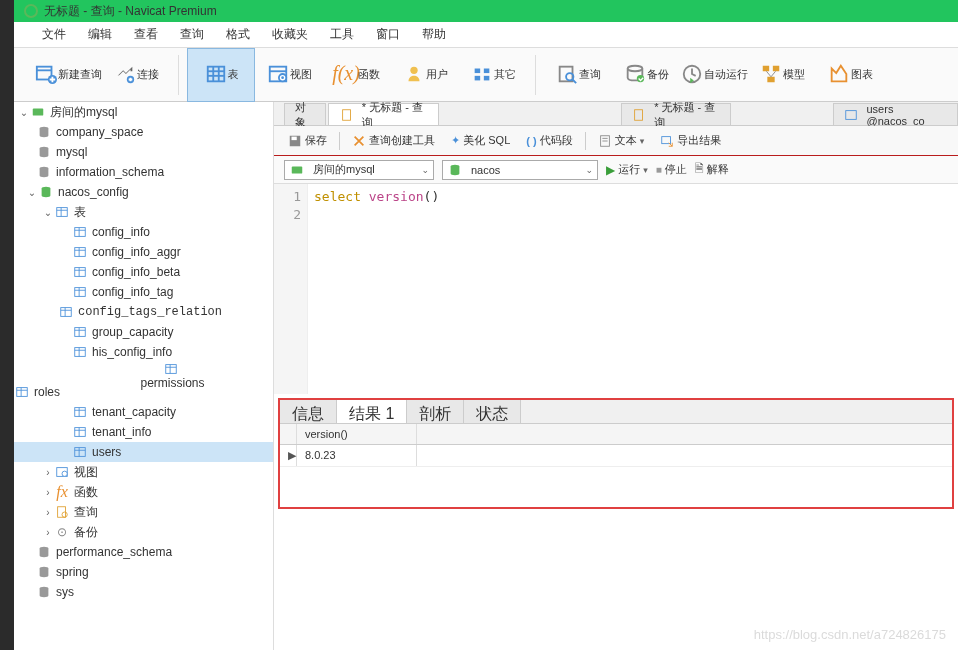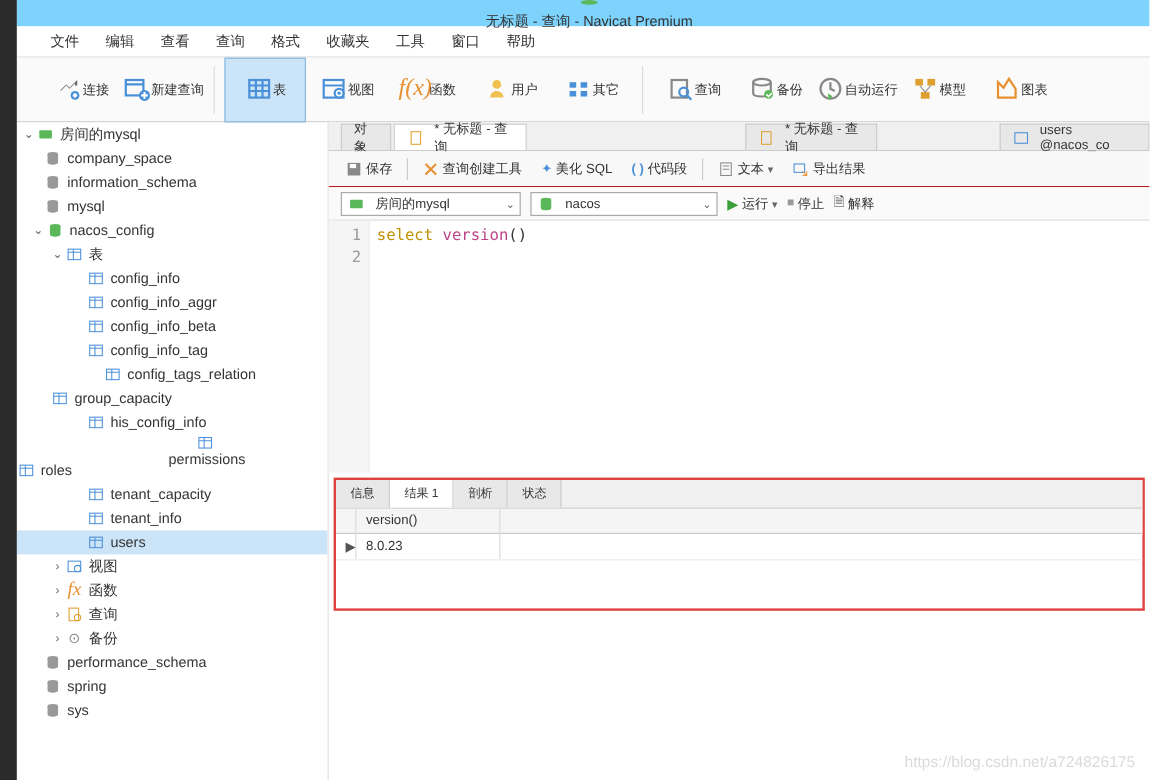--- a/index.html
+++ b/index.html
@@ -1,18 +1,18 @@
 <!DOCTYPE html>
 <html><head>
   <meta charset="utf-8">
   <style>
     * { margin: 0; padding: 0; box-sizing: border-box; }
     body { font-family: "Microsoft YaHei", Arial, sans-serif; font-size: 12px; color: #333; background: #fff; width: 958px; height: 650px; overflow: hidden; }
     
-    .titlebar { height: 22px; display: flex; align-items: center; padding-left: 10px; gap: 6px; background: #7dd3fc; flex-direction: column; }
+    .titlebar { height: 22px; display: flex; align-items: center; padding-left: 10px; gap: 6px; background: #22c55e; }
     .titlebar .icon { width: 14px; height: 14px; border: 2px solid #5ab85a; border-radius: 50%; }
     .menubar { height: 26px; display: flex; align-items: center; background: #fff; padding-left: 18px; gap: 2px; border-bottom: 1px solid #ddd; }
     .menubar span { padding: 4px 10px; cursor: pointer; }
     
     .toolbar { height: 54px; display: flex; align-items: center; background: #fafafa; border-bottom: 1px solid #ccc; padding-left: 20px; }
     .tool-btn { display: flex; align-items: center; justify-content: center; width: 68px; height: 54px; cursor: pointer; position: relative; }
     .tool-btn.active { background: #cce4f7; border: 1px solid #89b8e0; }
     .tool-icon { width: 24px; height: 24px; margin-bottom: 2px; display: flex; align-items: center; justify-content: center; }
     .tool-btn .label { font-size: 11px; }
     .tool-sep { width: 1px; height: 40px; background: #ddd; margin: 0 8px; }
@@ -52,21 +52,21 @@
     .editor { flex: 1; display: flex; background: #fff; font-family: Consolas, monospace; font-size: 13px; }
     .gutter { width: 34px; background: #f5f5f5; color: #999; text-align: right; padding: 4px 6px 0 0; border-right: 1px solid #eee; }
     .gutter div { height: 18px; line-height: 18px; }
     .code { flex: 1; padding: 4px 6px; }
     .code-line { height: 18px; line-height: 18px; }
     .kw { color: #c09000; }
     .fn { color: #bb4488; }
     
     .results { border: 2px solid #e04040; margin: 4px; background: #fff; }
     .result-tabs { height: 24px; display: flex; background: #f0f0f0; border-bottom: 1px solid #ccc; }
-    .rtab { padding: 4px 12px; border-right: 1px solid #ccc; cursor: pointer; font-size: 10px; background: #e8e8e8; }
+    .rtab { padding: 4px 12px; border-right: 1px solid #ccc; cursor: pointer; font-size: 16px; background: #e8e8e8; }
     .rtab.active { background: #fff; }
     .result-grid { }
     .grid-header { display: flex; background: #f5f5f5; border-bottom: 1px solid #ccc; }
     .grid-cell { padding: 4px 8px; border-right: 1px solid #ddd; font-size: 11px; }
     .grid-row { display: flex; border-bottom: 1px solid #eee; }
     .row-marker { width: 12px; color: #555; text-align: center; }
     
     .watermark { position: absolute; bottom: 8px; right: 12px; color: rgba(150,150,150,0.35); font-size: 13px; }
     
     svg.ico { width: 14px; height: 14px; }
@@ -95,37 +95,37 @@
   <span>收藏夹</span>
   <span>工具</span>
   <span>窗口</span>
   <span>帮助</span>
 </div>
 
 <div class="toolbar">
   <div class="tool-btn">
     <div class="tool-icon">
           <svg class="ico-lg" viewBox="0 0 24 24">
-            <path fill="#666" d="M4 14l6-6 3 3 7-7v5h-2V7l-5 5-3-3-4 4z"></path>
-            <circle cx="18" cy="18" r="4" fill="#4a90d9"></circle>
-            <path fill="#fff" d="M17 16h2v4h-2z M16 17h4v2h-4z"></path>
-          </svg>
-        </div>
-    <span class="label">连接</span>
-  </div>
-  <div class="tool-btn">
-    <div class="tool-icon">
-          <svg class="ico-lg" viewBox="0 0 24 24">
             <rect x="2" y="4" width="16" height="14" fill="none" stroke="#4a90d9" stroke-width="2"></rect>
             <line x1="2" y1="8" x2="18" y2="8" stroke="#4a90d9" stroke-width="2"></line>
             <circle cx="19" cy="18" r="5" fill="#4a90d9"></circle>
             <path fill="#fff" d="M18 15h2v6h-2z M16 17h6v2h-6z"></path>
           </svg>
         </div>
     <span class="label">新建查询</span>
+  </div>
+  <div class="tool-btn">
+    <div class="tool-icon">
+          <svg class="ico-lg" viewBox="0 0 24 24">
+            <path fill="#666" d="M4 14l6-6 3 3 7-7v5h-2V7l-5 5-3-3-4 4z"></path>
+            <circle cx="18" cy="18" r="4" fill="#4a90d9"></circle>
+            <path fill="#fff" d="M17 16h2v4h-2z M16 17h4v2h-4z"></path>
+          </svg>
+        </div>
+    <span class="label">连接</span>
   </div>
   <div class="tool-sep"></div>
   <div class="tool-btn active">
     <div class="tool-icon">
           <svg class="ico-lg" viewBox="0 0 24 24">
             <rect x="3" y="4" width="18" height="16" fill="none" stroke="#4a90d9" stroke-width="2"></rect>
             <line x1="3" y1="9" x2="21" y2="9" stroke="#4a90d9" stroke-width="2"></line>
             <line x1="3" y1="14" x2="21" y2="14" stroke="#4a90d9" stroke-width="2"></line>
             <line x1="9" y1="4" x2="9" y2="20" stroke="#4a90d9" stroke-width="2"></line>
             <line x1="15" y1="4" x2="15" y2="20" stroke="#4a90d9" stroke-width="2"></line>
@@ -244,30 +244,30 @@
           </span>
       <span>company_space</span>
     </div>
     <div class="tree-item" style="padding-left:22px">
       <span class="tree-icon db-icon-gray">
             <svg class="ico" viewBox="0 0 16 16">
               <ellipse cx="8" cy="4" rx="5" ry="2"></ellipse>
               <path d="M3 4v8c0 1 2 2 5 2s5-1 5-2V4"></path>
             </svg>
           </span>
-      <span>information_schema</span>
+      <span>mysql</span>
     </div>
     <div class="tree-item" style="padding-left:22px">
       <span class="tree-icon db-icon-gray">
             <svg class="ico" viewBox="0 0 16 16">
               <ellipse cx="8" cy="4" rx="5" ry="2"></ellipse>
               <path d="M3 4v8c0 1 2 2 5 2s5-1 5-2V4"></path>
             </svg>
           </span>
-      <span>mysql</span>
+      <span>information_schema</span>
     </div>
     <div class="tree-item" style="padding-left:12px">
       <span class="tree-toggle">⌄</span>
       <span class="tree-icon db-icon">
             <svg class="ico" viewBox="0 0 16 16">
               <ellipse cx="8" cy="4" rx="5" ry="2"></ellipse>
               <path d="M3 4v8c0 1 2 2 5 2s5-1 5-2V4"></path>
             </svg>
           </span>
       <span>nacos_config</span>
@@ -317,31 +317,31 @@
           <div class="tree-item" style="padding-left: 58px;">
             <span class="tree-icon table-icon">
               <svg class="ico" viewBox="0 0 16 16">
                 <rect x="2" y="3" width="12" height="10" fill="none" stroke="#4a90d9"></rect>
                 <line x1="2" y1="6" x2="14" y2="6" stroke="#4a90d9"></line>
                 <line x1="7" y1="3" x2="7" y2="13" stroke="#4a90d9"></line>
               </svg>
             </span>
             <span>config_info_tag</span>
           </div>
-          <div class="tree-item" style="padding-left: 72px;">
+          <div class="tree-item" style="padding-left: 44px; font-family: Liberation Mono, monospace;">
             <span class="tree-icon table-icon">
               <svg class="ico" viewBox="0 0 16 16">
                 <rect x="2" y="3" width="12" height="10" fill="none" stroke="#4a90d9"></rect>
                 <line x1="2" y1="6" x2="14" y2="6" stroke="#4a90d9"></line>
                 <line x1="7" y1="3" x2="7" y2="13" stroke="#4a90d9"></line>
               </svg>
             </span>
             <span>config_tags_relation</span>
           </div>
-          <div class="tree-item" style="padding-left: 28px;">
+          <div class="tree-item" style="padding-left: 58px;">
             <span class="tree-icon table-icon">
               <svg class="ico" viewBox="0 0 16 16">
                 <rect x="2" y="3" width="12" height="10" fill="none" stroke="#4a90d9"></rect>
                 <line x1="2" y1="6" x2="14" y2="6" stroke="#4a90d9"></line>
                 <line x1="7" y1="3" x2="7" y2="13" stroke="#4a90d9"></line>
               </svg>
             </span>
             <span>group_capacity</span>
           </div>
           <div class="tree-item" style="padding-left: 58px;">

